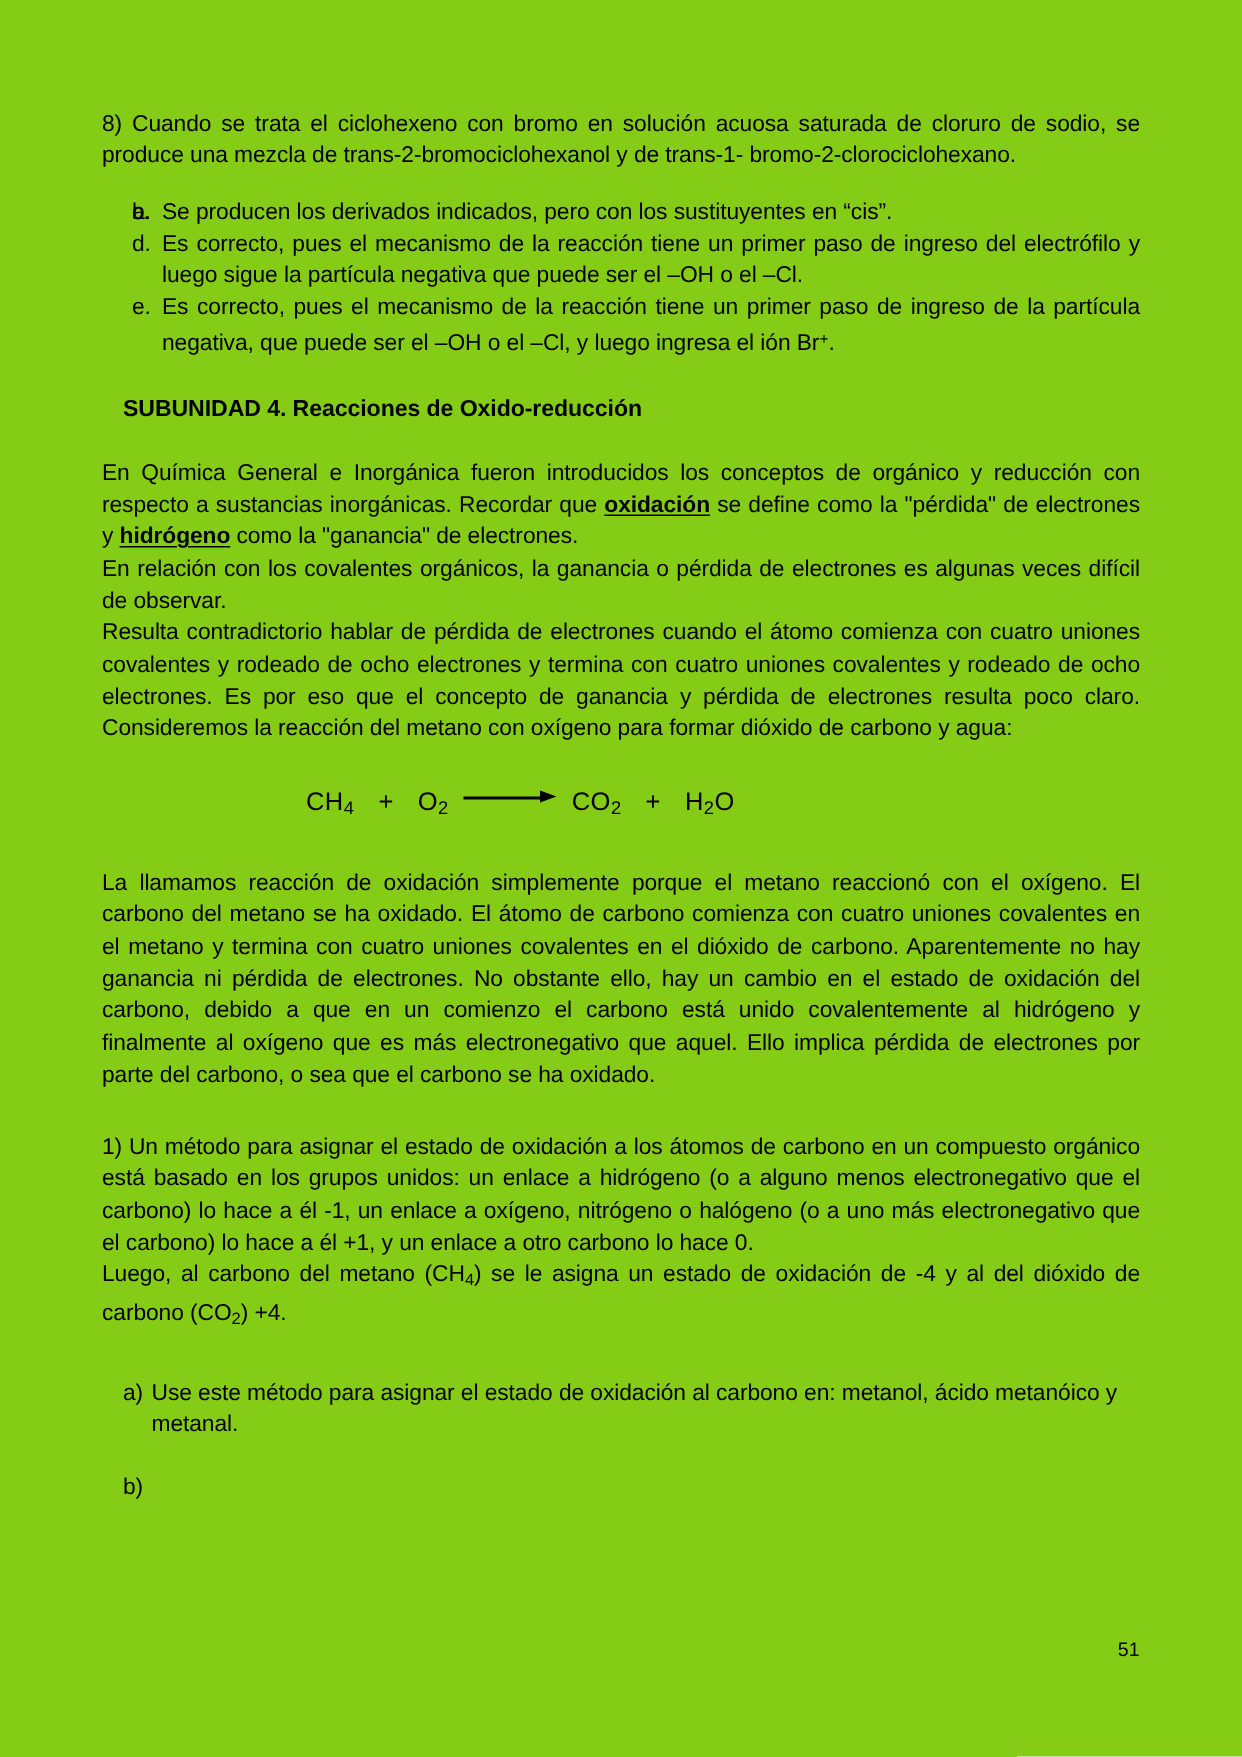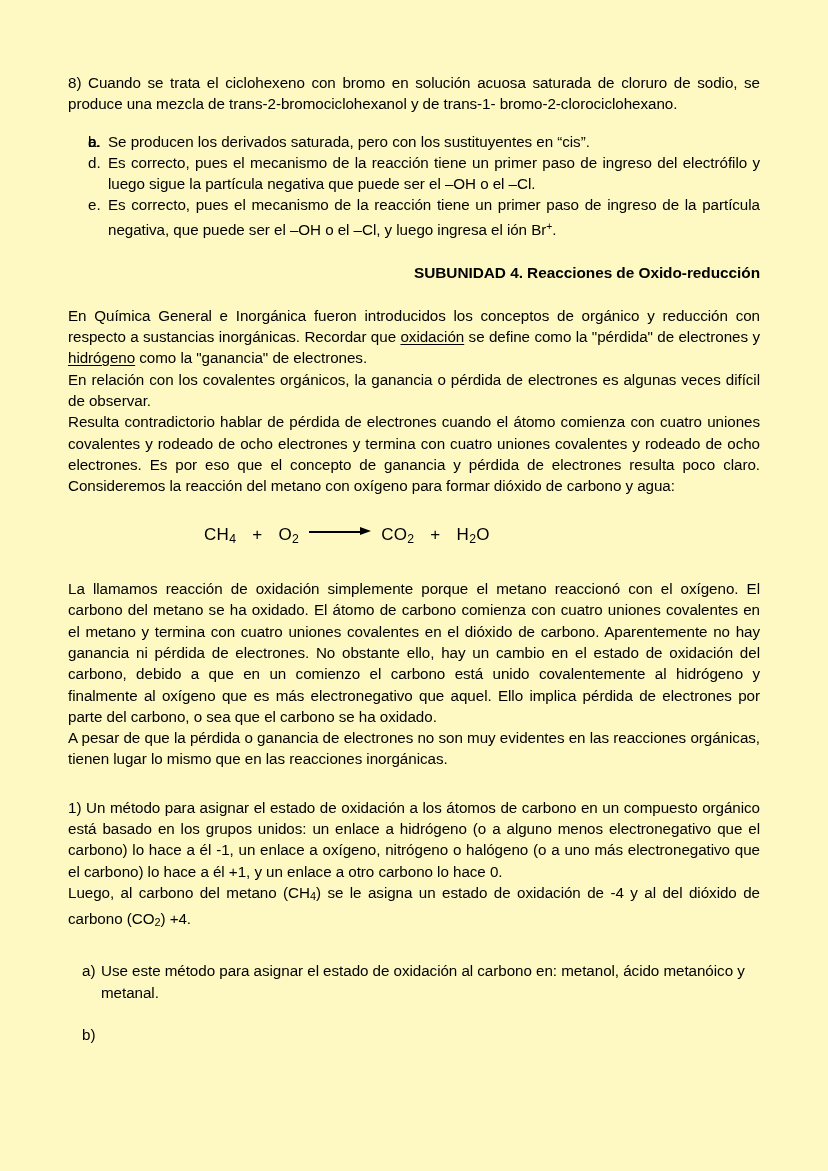--- a/index.html
+++ b/index.html
@@ -13,21 +13,21 @@
     position: relative;
     font-family: "Liberation Sans", sans-serif;
     color: #000000;
     overflow: hidden;
   }
   .page {
     position: absolute;
     left: 0; top: 0;
     width: 828px;
     height: 1171px;
-    background: #fef9c3;
+    background: #84cc16;
   }
   .content {
     position: absolute;
     left: 68px;
     top: 72px;
     width: 692px;
   }
   p.body, p.just {
     margin: 0;
     font-size: 15.2px;
@@ -66,21 +66,20 @@
   }
 
   
   .heading {
     margin: 0;
     margin-left: 14px;
     font-size: 15.4px;
     font-weight: bold;
     line-height: 21px;
     letter-spacing: -0.05px;
-    text-align: right;
   }
 
   
   .equation {
     margin: 16px;
     font-size: 17px;
     line-height: 26px;
     text-align: left;
     padding-left: 120px;
     white-space: nowrap;
@@ -105,21 +104,21 @@
   .equation .arrow .head {
     position: absolute;
     right: 0; top: 0px;
     width: 0; height: 0;
     border-top: 4.6px solid transparent;
     border-bottom: 4.6px solid transparent;
     border-left: 11px solid #000;
   }
   sub { font-size: 0.72em; vertical-align: -0.22em; }
   sup { font-size: 0.68em; vertical-align: 0.45em; }
-  u { text-decoration: underline; text-underline-offset: 1.5px; }
+  u { text-decoration: underline; text-underline-offset: 1.5px; font-weight: bold; }
 
   
   .paren-list {
     margin: 0;
     padding: 0;
     list-style: none;
     margin-left: 14px;
   }
   .paren-list li {
     position: relative;
@@ -158,21 +157,21 @@
 
     <ul class="alpha-list">
       <li class="nojust">
         <span class="marker">a.</span>
       </li>
       <li>
         <span class="marker">b.</span>
       </li>
       <li class="nojust">
         <span class="marker">c.</span>
-        <span>Se producen los derivados saturada, pero con los sustituyentes en “cis”.</span>
+        <span>Se producen los derivados indicados, pero con los sustituyentes en “cis”.</span>
       </li>
       <li>
         <span class="marker">d.</span>
         <span>Es correcto, pues el mecanismo de la reacción tiene un primer paso de ingreso del electrófilo y luego sigue la partícula negativa que puede ser el –OH o el –Cl.</span>
       </li>
       <li>
         <span class="marker">e.</span>
         <span>Es correcto, pues el mecanismo de la reacción tiene un primer paso de ingreso de la partícula negativa, que puede ser el –OH o el –Cl, y luego ingresa el ión Br</span><sup>+</sup><span>.</span>
       </li>
     </ul>
@@ -190,21 +189,20 @@
     <p class="just">Resulta contradictorio hablar de pérdida de electrones cuando el átomo comienza con cuatro uniones covalentes y rodeado de ocho electrones y termina con cuatro uniones covalentes y rodeado de ocho electrones. Es por eso que el concepto de ganancia y pérdida de electrones resulta poco claro. Consideremos la reacción del metano con oxígeno para formar dióxido de carbono y agua:</p>
 
     <div class="gap-sm"></div>
 
     <p class="equation"><span><span>CH</span><sub>4</sub></span><span class="sp"></span><span>+</span><span class="sp"></span><span><span>O</span><sub>2</sub></span><span class="arrow"><span class="shaft"></span><span class="head"></span></span><span><span>CO</span><sub>2</sub></span><span class="sp"></span><span>+</span><span class="sp"></span><span><span>H</span><sub>2</sub><span>O</span></span></p>
 
     <div class="gap-sm"></div>
 
     <p class="just">La llamamos reacción de oxidación simplemente porque el metano reaccionó con el oxígeno. El carbono del metano se ha oxidado. El átomo de carbono comienza con cuatro uniones covalentes en el metano y termina con cuatro uniones covalentes en el dióxido de carbono. Aparentemente no hay ganancia ni pérdida de electrones. No obstante ello, hay un cambio en el estado de oxidación del carbono, debido a que en un comienzo el carbono está unido covalentemente al hidrógeno y finalmente al oxígeno que es más electronegativo que aquel. Ello implica pérdida de electrones por parte del carbono, o sea que el carbono se ha oxidado.</p>
 
-    <p class="just">A pesar de que la pérdida o ganancia de electrones no son muy evidentes en las reacciones orgánicas, tienen lugar lo mismo que en las reacciones inorgánicas.</p>
 
     <div class="gap-xl"></div>
 
     <p class="just">1) Un método para asignar el estado de oxidación a los átomos de carbono en un compuesto orgánico está basado en los grupos unidos: un enlace a hidrógeno (o a alguno menos electronegativo que el carbono) lo hace a él -1, un enlace a oxígeno, nitrógeno o halógeno (o a uno más electronegativo que el carbono) lo hace a él +1, y un enlace a otro carbono lo hace 0.</p>
 
     <p class="just"><span>Luego, al carbono del metano (CH</span><sub>4</sub><span>) se le asigna un estado de oxidación de -4 y al del dióxido de carbono (CO</span><sub>2</sub><span>) +4.</span></p>
 
     <div class="gap-xl"></div>
 
     <ul class="paren-list">
@@ -213,13 +211,14 @@
         <span>Use este método para asignar el estado de oxidación al carbono en: metanol, ácido metanóico y metanal.</span>
       </li>
       <li style="height:21px"></li>
       <li>
         <span class="marker">b)</span>
       </li>
     </ul>
 
   </div>
 
+  <div class="page-number">51</div>
 </div>
 
 </body></html>

